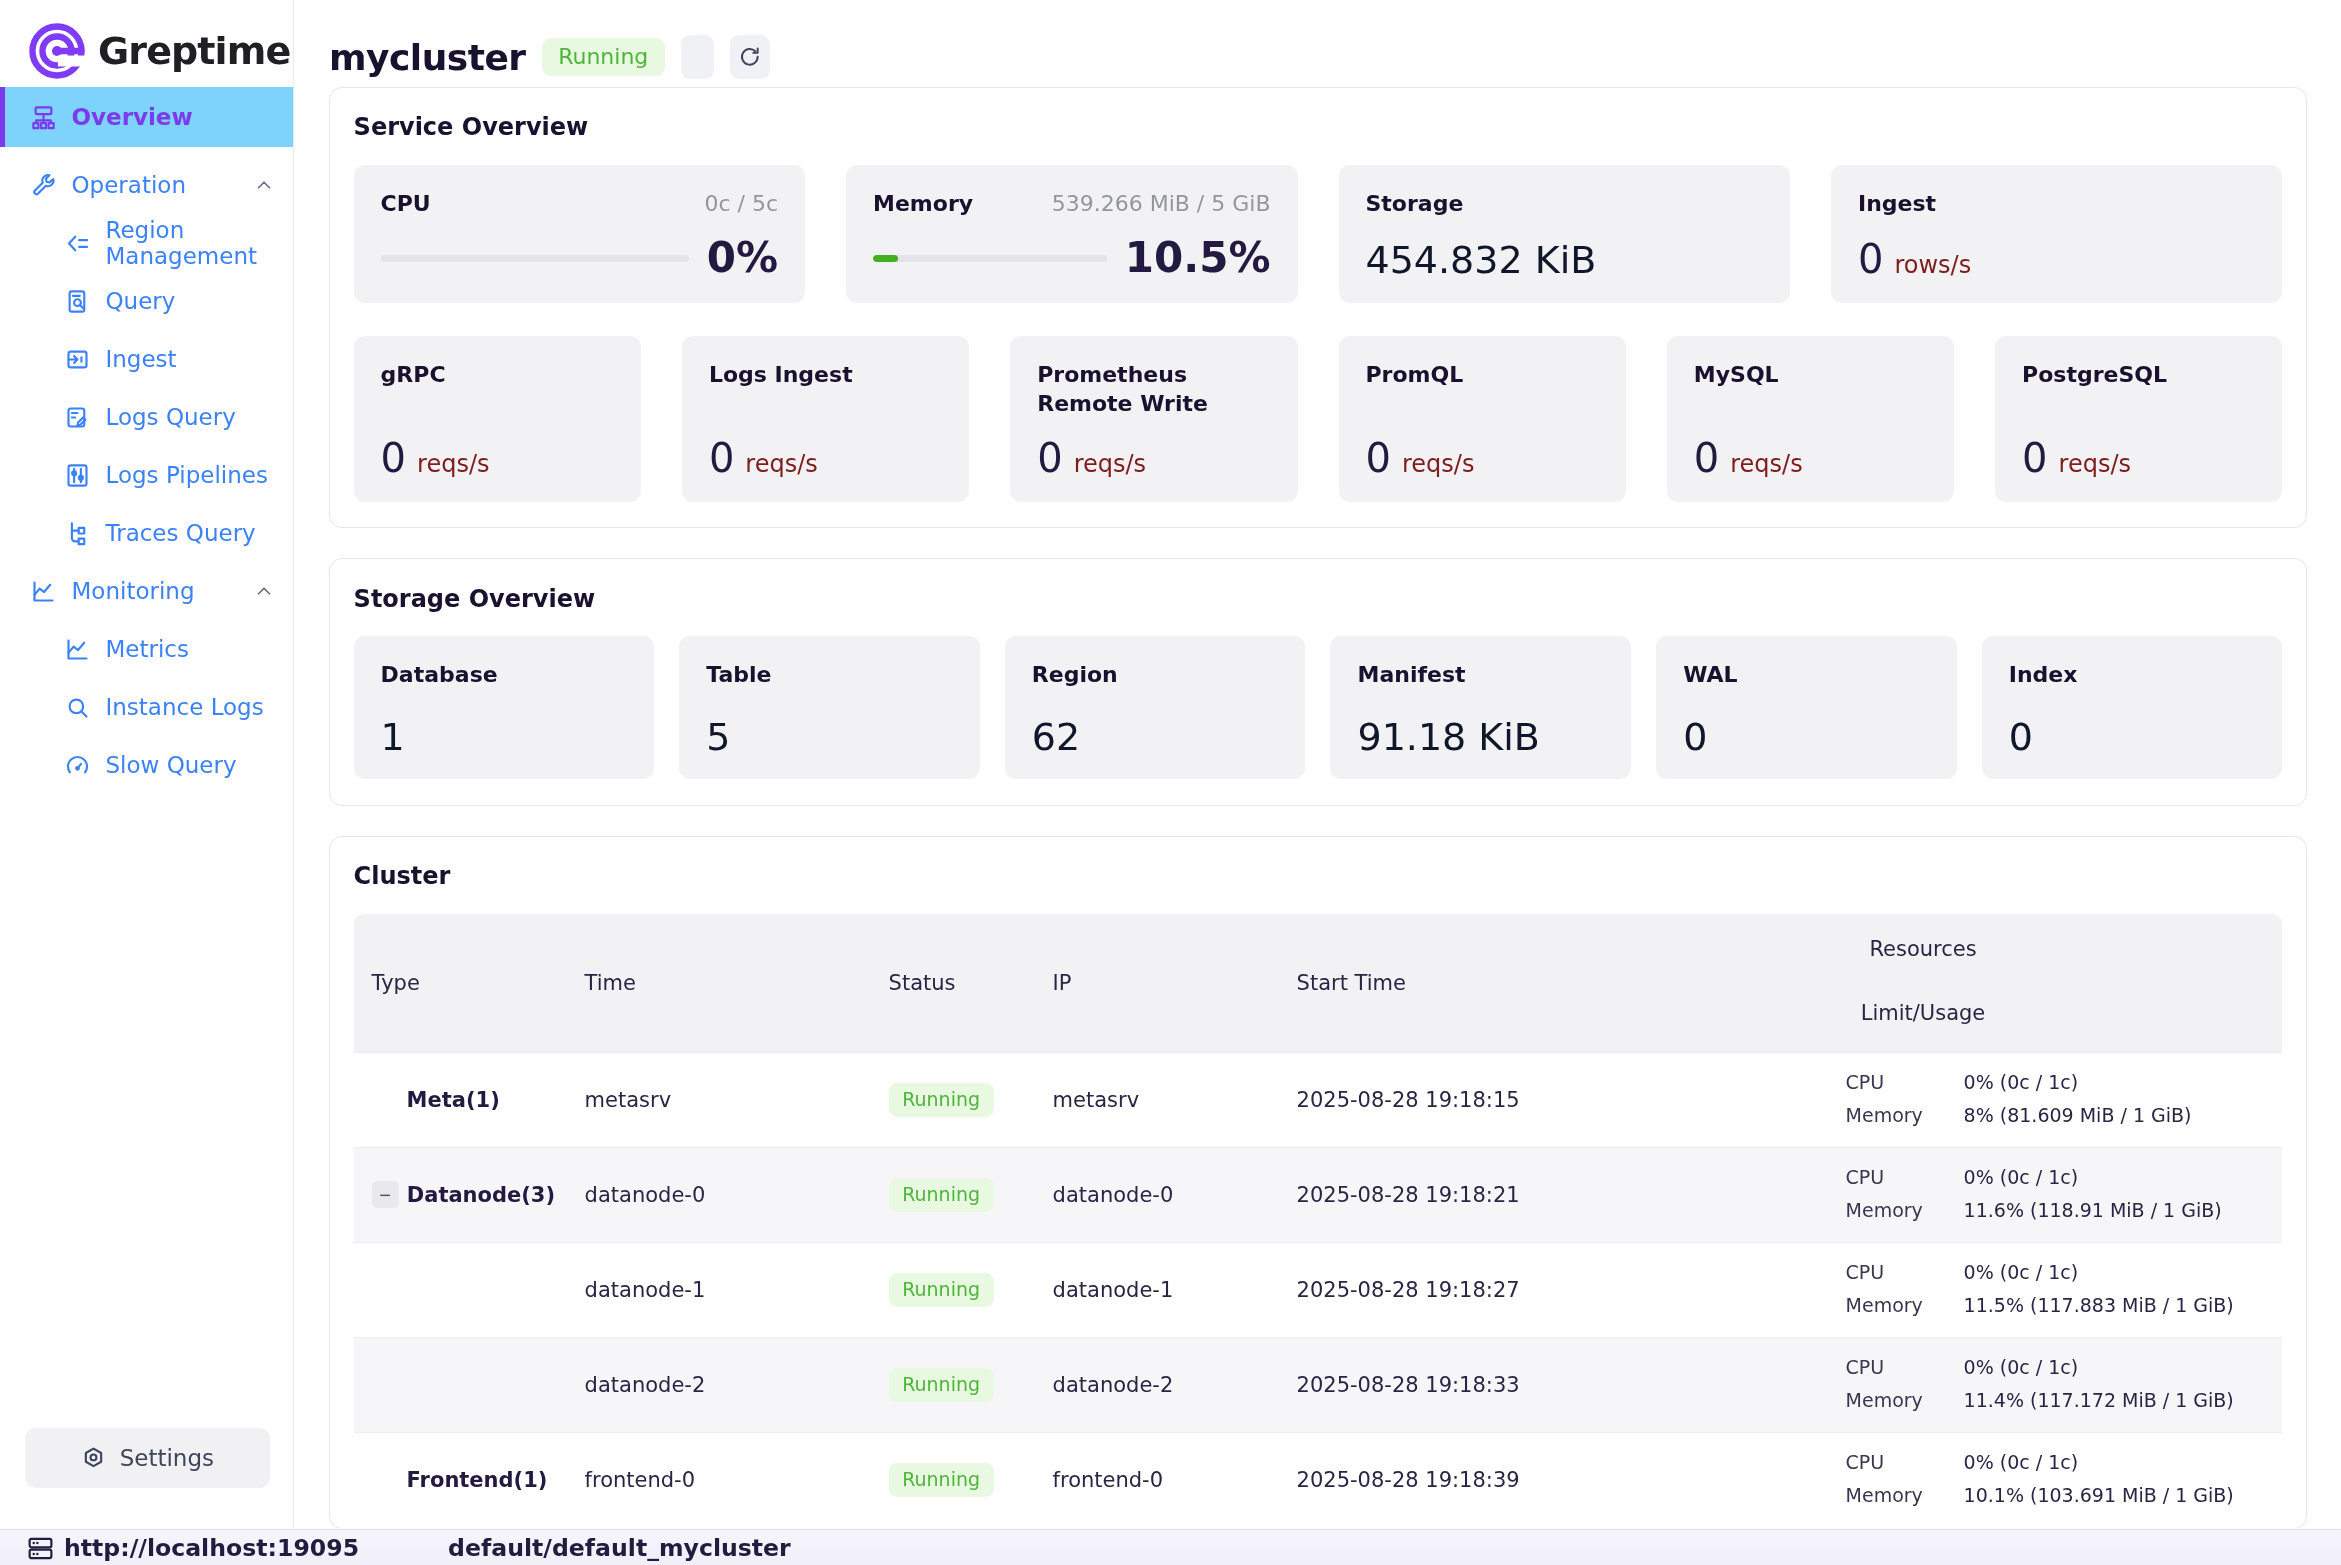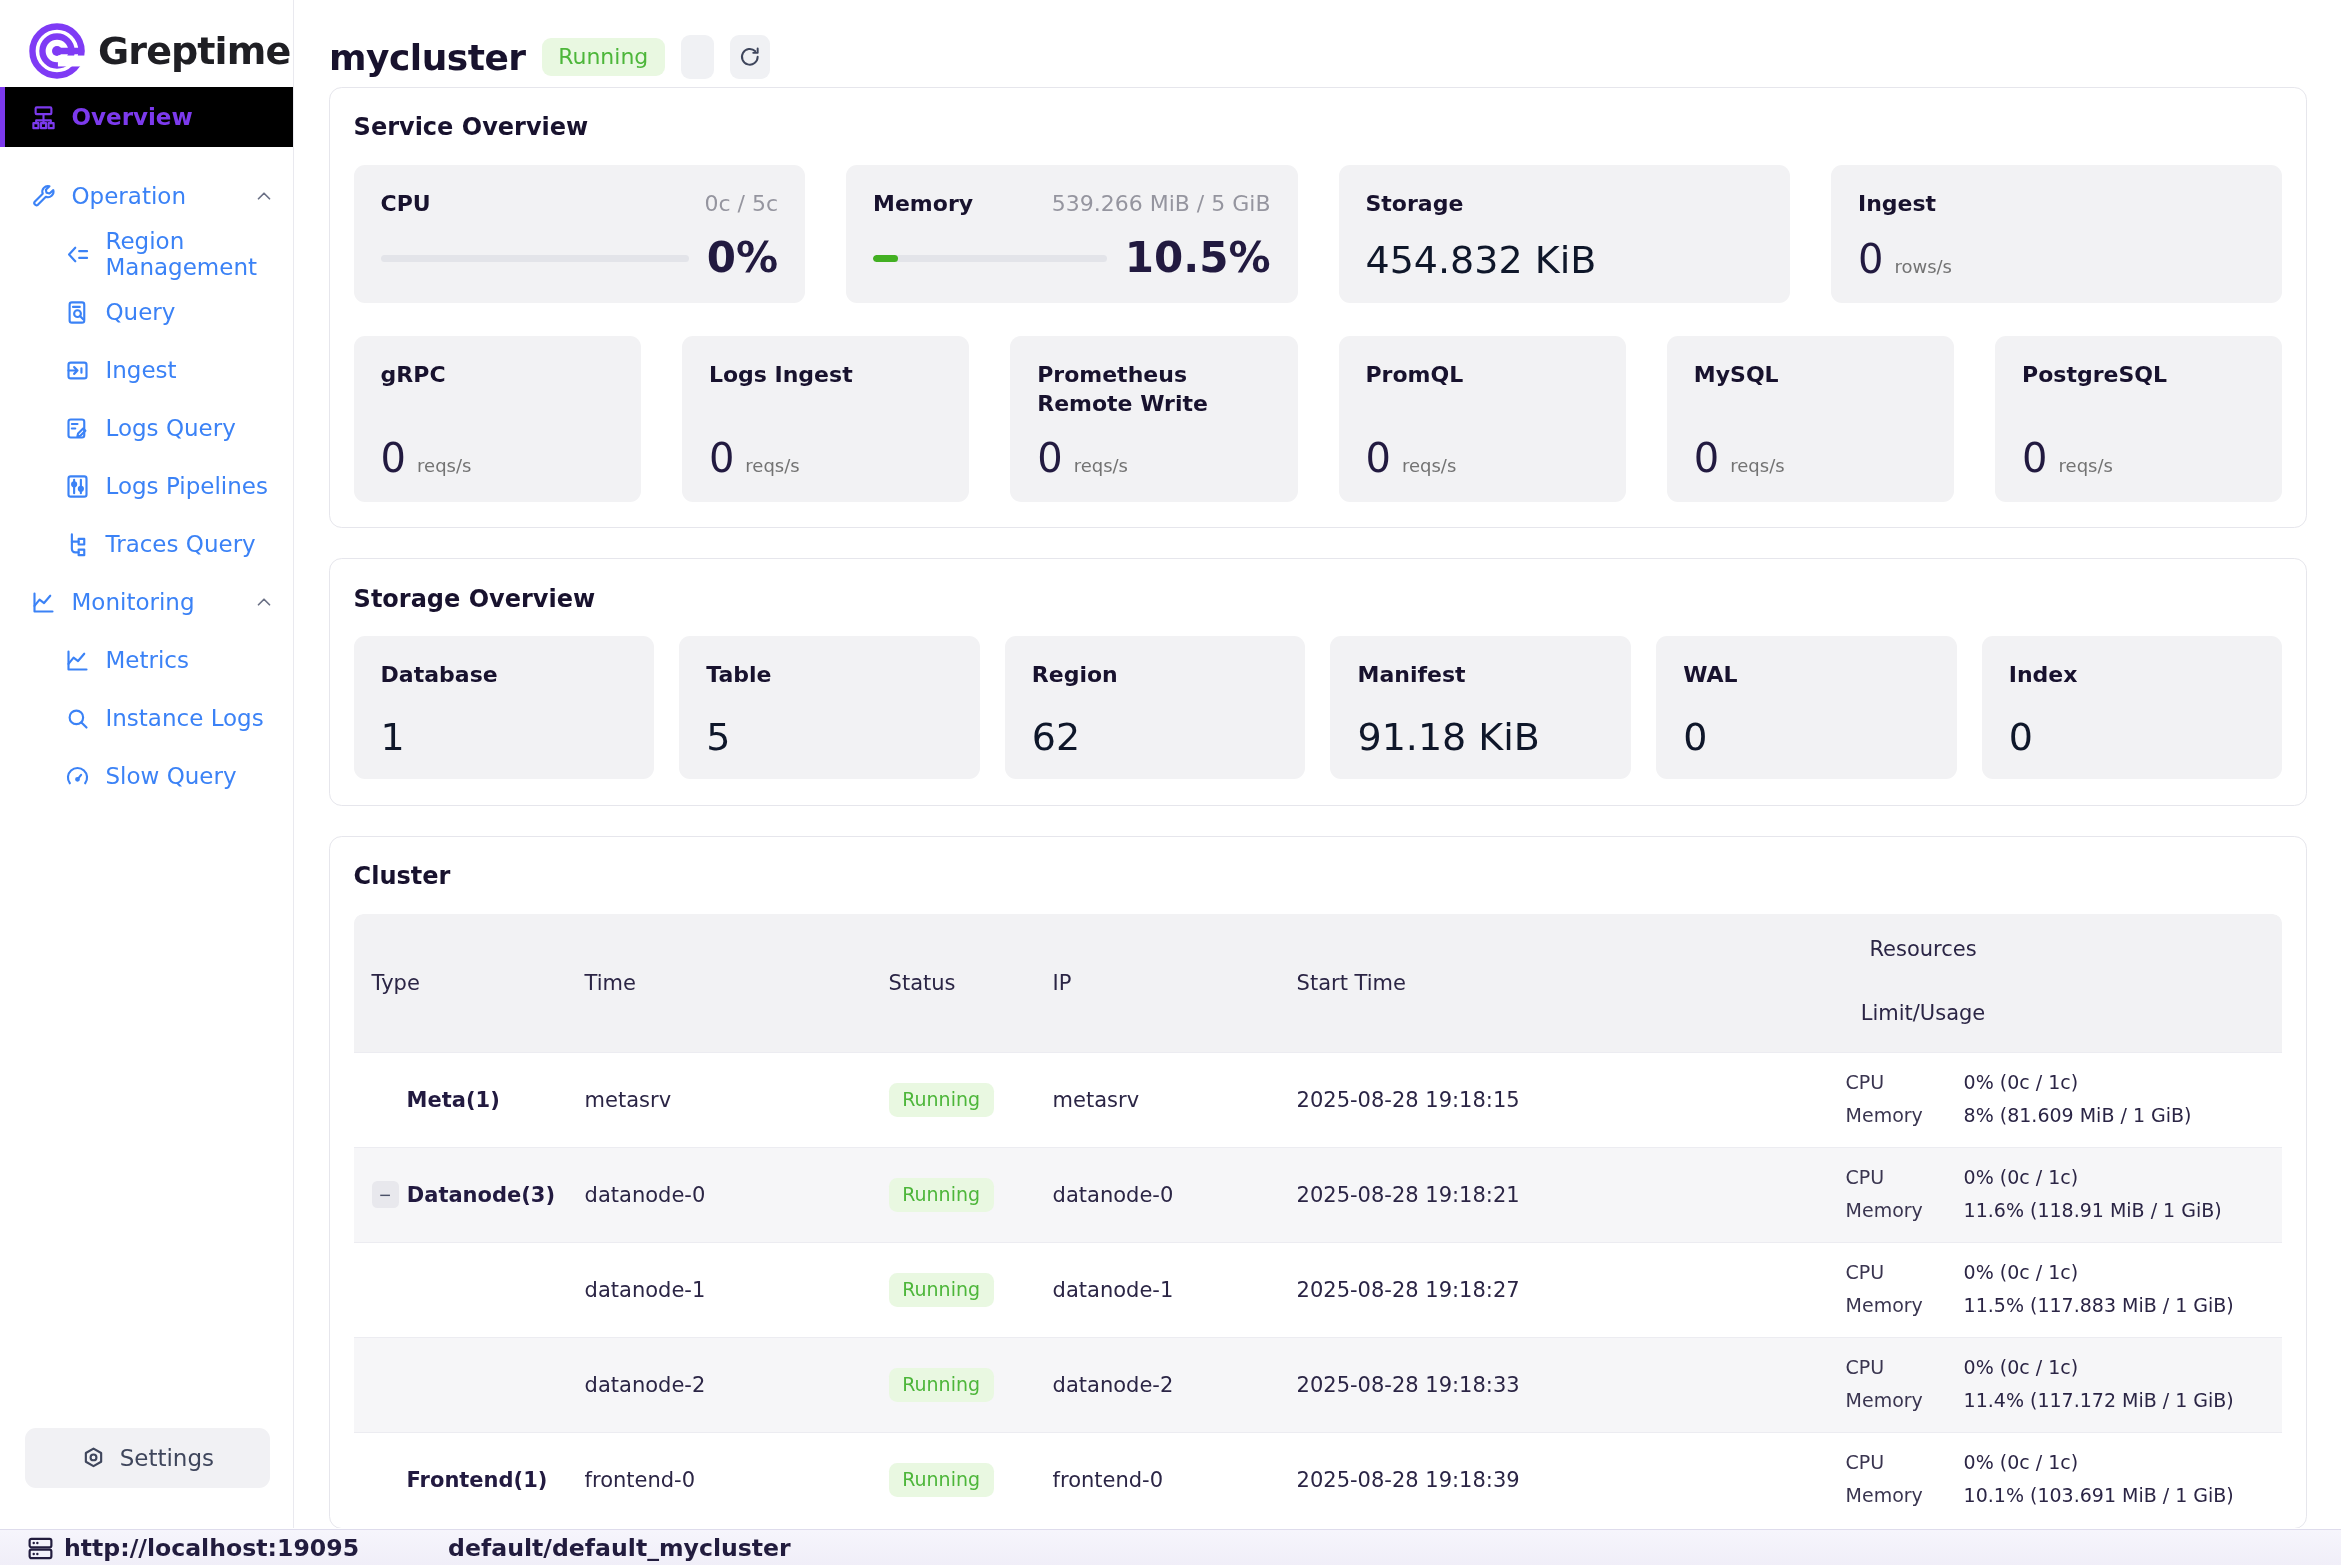--- a/index.html
+++ b/index.html
@@ -16,22 +16,22 @@
   .logo { display:flex; align-items:center; gap:11px; padding:14.5px 0 0 27px; height:87px; }
   .logo-mark { width:60px; height:60px; }
   .logo-text { font-size:38px; font-weight:800; color:#1f1f24; letter-spacing:-0.9px; }
 
   .nav-item {
     display:flex; align-items:center; gap:14.5px; height:58px; padding:0 18px 0 30px;
     color:#3b82f6; font-size:23px; cursor:pointer; position:relative;
   }
   .nav-item .ic { width:27px; height:27px; flex:0 0 27px; display:flex; align-items:center; justify-content:center; }
   .nav-item.active {
-    height:60px; margin-bottom:20px;
-    background:#000000; color:#7c3aed; font-weight:600;
+    height:60px; margin-bottom:9px;
+    background:#7dd3fc; color:#7c3aed; font-weight:600;
   }
   .nav-item.active::before {
     content:""; position:absolute; left:0; top:0; bottom:0; width:5.4px; background:#7c3aed;
   }
   .nav-item.sub { padding-left:64px; }
   .nav-item .grow { flex:1; }
   .chev { width:22px; height:22px; color:#6b7186; }
   svg.icon { width:100%; height:100%; stroke:currentColor; fill:none; stroke-width:1.9; stroke-linecap:round; stroke-linejoin:round; }
 
   .settings-btn {
@@ -71,21 +71,21 @@
   .card-top { display:flex; justify-content:space-between; align-items:baseline; gap:9px; }
   .card-title { font-size:22px; font-weight:700; color:#18122e; line-height:1.35; }
   .card-sub { font-size:22px; color:#95959f; white-space:nowrap; }
   .gauge-row { display:flex; align-items:center; gap:18px; }
   .track { flex:1; height:7.3px; background:#e3e4e9; border-radius:4.5px; overflow:hidden; }
   .fill { height:100%; background:#43b022; border-radius:4.5px; }
   .pct { font-size:42px; font-weight:600; color:#221a40; line-height:1; }
   .big-val { font-size:38px; font-weight:500; color:#0f172a; line-height:1; }
   .val-unit { display:flex; align-items:baseline; gap:11px; }
   .val-unit .v { font-size:40px; font-weight:500; color:#221a40; line-height:1; }
-  .val-unit .u { font-size:18px; color:#737373; }
+  .val-unit .u { font-size:24px; color:#7f1d1d; }
 
   .storage-cards { display:grid; grid-template-columns:repeat(6,1fr); gap:25px; }
   .card.h3 { height:143px; }
 
   
   .cluster-section { height:693px; overflow:hidden; margin-bottom:0; }
   .table { border-radius:9px; overflow:hidden; }
   .thead { display:flex; background:#f2f2f4; height:138px; align-items:stretch; border-radius:9px 9px 0 0; }
   .th { display:flex; align-items:center; font-size:21px; color:#2b2545; padding-left:18px; }
   .th.res { flex-direction:column; justify-content:space-between; align-items:center; padding:23.6px 0 27px 0; }

